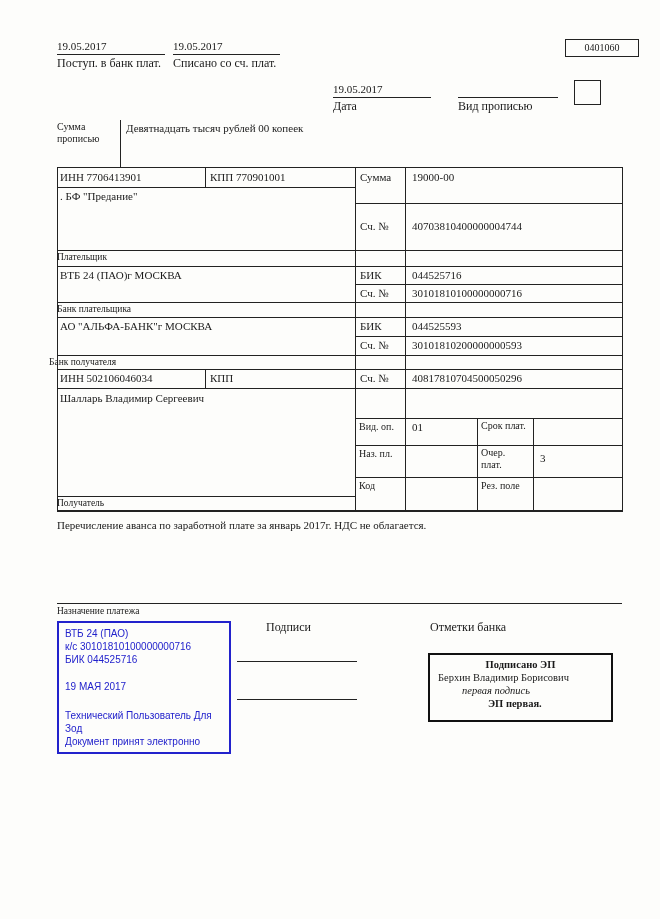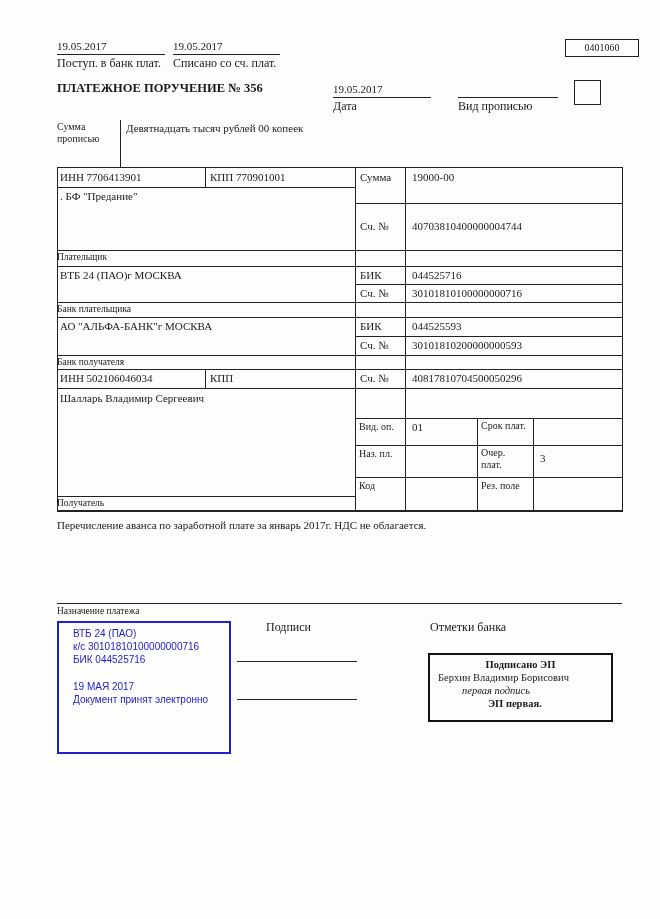--- a/index.html
+++ b/index.html
@@ -17,21 +17,21 @@
   .lb { font-size:9.5px; }
   .f10 { font-size:10px; }
   .f115 { font-size:12px; }
   .title { font-size:12.5px; font-weight:bold; }
   .hl { position:absolute; height:1px; background:#222; }
   .hl2 { position:absolute; height:2px; background:#222; }
   .vl { position:absolute; width:1px; background:#222; }
   .box { position:absolute; border:1px solid #222; text-align:center; }
   .stamp-blue {
     position:absolute; left:57px; top:621px; width:174px; height:133px;
-    border:2px solid #2222cc; color:#2222cc; padding:4px 14px;
+    border:2px solid #2222cc; color:#2222cc; padding:4px 6px;
     font-family:"Liberation Sans", sans-serif; font-size:10px; line-height:1.3;
   }
   .stamp-ep {
     position:absolute; left:428px; top:653px; width:185px; height:69px;
     border:2px solid #111; padding:3px 6px; font-size:10.5px; line-height:1.25;
     font-family:"Liberation Serif", serif;
   }
 </style>
 </head>
 <body>
@@ -41,21 +41,20 @@
   <div class="t" style="left:57px;top:40px">19.05.2017</div>
   <div class="hl" style="left:57px;top:54px;width:108px"></div>
   <div class="t sm" style="left:57px;top:57px">Поступ. в банк плат.</div>
 
   <div class="t" style="left:173px;top:40px">19.05.2017</div>
   <div class="hl" style="left:173px;top:54px;width:107px"></div>
   <div class="t sm" style="left:173px;top:57px">Списано со сч. плат.</div>
 
   <div class="box" style="left:565px;top:39px;width:74px;height:18px;font-size:10px;line-height:16px">0401060</div>
 
-  <div class="t title" style="left:57px;top:81px">ПЛАТЕЖНОЕ ПОРУЧЕНИЕ № 356</div>
   <div class="t" style="left:333px;top:83px">19.05.2017</div>
   <div class="hl" style="left:333px;top:97px;width:98px"></div>
   <div class="t sm" style="left:333px;top:100px">Дата</div>
   <div class="hl" style="left:458px;top:97px;width:100px"></div>
   <div class="t sm" style="left:458px;top:100px">Вид прописью</div>
   <div class="box" style="left:574px;top:80px;width:27px;height:25px"></div>
 
   <div class="t f10 wrap" style="left:57px;top:121px;width:60px">Сумма прописью</div>
   <div class="vl" style="left:120px;top:120px;height:47px"></div>
   <div class="t" style="left:126px;top:122px">Девятнадцать тысяч рублей 00 копеек</div>
@@ -101,21 +100,21 @@
   <div class="t" style="left:412px;top:269px">044525716</div>
   <div class="t" style="left:360px;top:287px">Сч. №</div>
   <div class="t" style="left:412px;top:287px">30101810100000000716</div>
   <div class="t lb" style="left:57px;top:304px">Банк плательщика</div>
 
   <div class="t" style="left:60px;top:320px">АО "АЛЬФА-БАНК"г МОСКВА</div>
   <div class="t" style="left:360px;top:320px">БИК</div>
   <div class="t" style="left:412px;top:320px">044525593</div>
   <div class="t" style="left:360px;top:339px">Сч. №</div>
   <div class="t" style="left:412px;top:339px">30101810200000000593</div>
-  <div class="t lb" style="left:57px;top:357px">Банк получателя</div>
+  <div class="t lb" style="left:49px;top:357px">Банк получателя</div>
 
   <div class="t" style="left:60px;top:372px">ИНН 502106046034</div>
   <div class="t" style="left:210px;top:372px">КПП</div>
   <div class="t" style="left:360px;top:372px">Сч. №</div>
   <div class="t" style="left:412px;top:372px">40817810704500050296</div>
   <div class="t" style="left:60px;top:392px">Шалларь Владимир Сергеевич</div>
 
   <div class="t f10" style="left:359px;top:421px">Вид. оп.</div>
   <div class="t" style="left:412px;top:421px">01</div>
   <div class="t f10 wrap" style="left:481px;top:420px;width:46px">Срок плат.</div>
@@ -131,20 +130,21 @@
   <div class="t lb" style="left:57px;top:606px">Назначение платежа</div>
 
   <div class="t f115" style="left:266px;top:621px">Подписи</div>
   <div class="t f115" style="left:430px;top:621px">Отметки банка</div>
 
   <div class="stamp-blue">
     <div>ВТБ 24 (ПАО)</div>
     <div>к/с 30101810100000000716</div>
     <div>БИК 044525716</div>
     <div style="margin-top:14px">19 МАЯ 2017</div>
+    <div style="margin-top:16px;width:150px">Технический Пользователь Для Зод</div>
     <div>Документ принят электронно</div>
   </div>
 
   <div class="hl" style="left:237px;top:661px;width:120px"></div>
   <div class="hl" style="left:237px;top:699px;width:120px"></div>
 
   <div class="stamp-ep">
     <div class="b" style="text-align:center">Подписано ЭП</div>
     <div style="margin-left:2px">Берхин Владимир Борисович</div>
     <div class="i" style="margin-left:26px">первая подпись</div>

